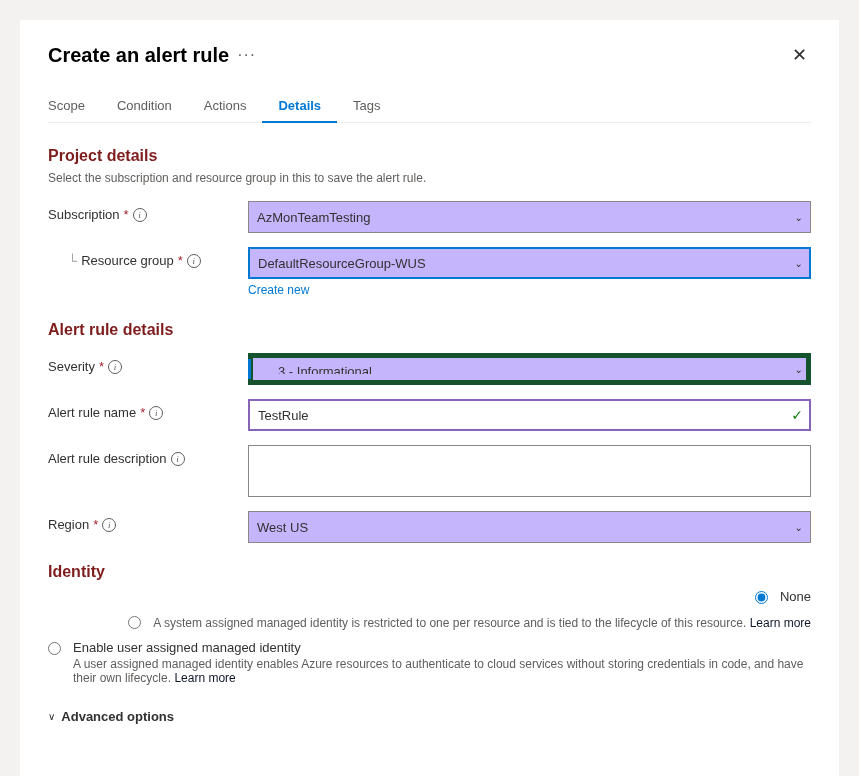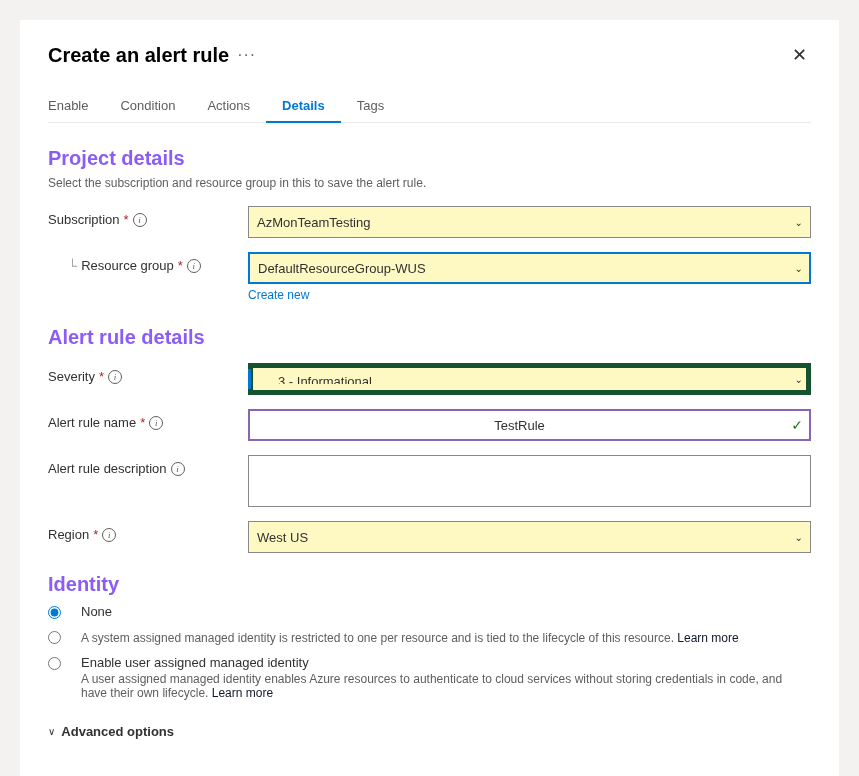--- a/index.html
+++ b/index.html
@@ -68,23 +68,23 @@
     }
     .nav-tab:first-child {
       padding-left: 0;
     }
     .nav-tab.active {
       color: #0078d4;
       border-bottom: 2px solid #0078d4;
       font-weight: 600;
     }
     .section-title {
-      font-size: 20px;
+      font-size: 16px;
       font-weight: 700;
-      color: #8b5cf6;
+      color: #7f1d1d;
       margin-bottom: 6px;
     }
     .section-subtitle {
       font-size: 12px;
       color: #605e5c;
       margin-bottom: 16px;
     }
     .form-group {
       display: flex;
       align-items: flex-start;
@@ -120,21 +120,21 @@
       flex: 1;
     }
     .dropdown-wrapper {
       position: relative;
       width: 100%;
     }
     .dropdown-wrapper select {
       width: 100%;
       padding: 6px 30px 6px 8px;
       border: 1px solid #8a8886;
-      background: #fef9c3;
+      background: #c4b5fd;
       font-size: 13px;
       color: #323130;
       appearance: none;
       cursor: pointer;
       height: 32px;
     }
     .dropdown-wrapper.active-blue select {
       border: 2px solid #0078d4;
     }
     .dropdown-wrapper .chevron {
@@ -188,21 +188,22 @@
     }
     .radio-group {
       display: flex;
       flex-direction: column;
       gap: 10px;
       margin-top: 8px;
     }
     .radio-item {
       display: flex;
       align-items: flex-start;
-      gap: 20px;
+      gap: 12px;
+      justify-content: flex-end;
     }
     .radio-input {
       margin-top: 2px;
       accent-color: #0078d4;
       cursor: pointer;
     }
     .radio-label {
       font-size: 13px;
       color: #323130;
     }
@@ -256,21 +257,21 @@
 
   <div class="panel-header">
     <div class="panel-title-row">
       <span class="panel-title">Create an alert rule</span>
       <span class="dots-icon">···</span>
     </div>
     <button class="close-btn">✕</button>
   </div>
 
   <nav class="nav-tabs">
-    <span class="nav-tab">Enable</span>
+    <span class="nav-tab">Scope</span>
     <span class="nav-tab">Condition</span>
     <span class="nav-tab">Actions</span>
     <span class="nav-tab active">Details</span>
     <span class="nav-tab">Tags</span>
   </nav>
 
   <div class="section-divider">
     <div class="section-title">Project details</div>
     <div class="section-subtitle">Select the subscription and resource group in this to save the alert rule.</div>
 
@@ -335,21 +336,21 @@
       </div>
 
       <div class="form-group">
         <div class="form-label">
           <span>Alert rule name</span>
           <span class="required">*</span>
           <span class="info-icon">i</span>
         </div>
         <div class="form-control-wrapper">
           <div class="input-with-check">
-            <input type="text" class="input-field active-blue" value="TestRule" style="border: 2px solid rgb(135, 100, 184); text-align: center;">
+            <input type="text" class="input-field active-blue" value="TestRule" style="border: 2px solid rgb(135, 100, 184);">
             <span class="check-icon">✓</span>
           </div>
         </div>
       </div>
 
       <div class="form-group">
         <div class="form-label">
           <span>Alert rule description</span>
           <span class="info-icon">i</span>
         </div>

